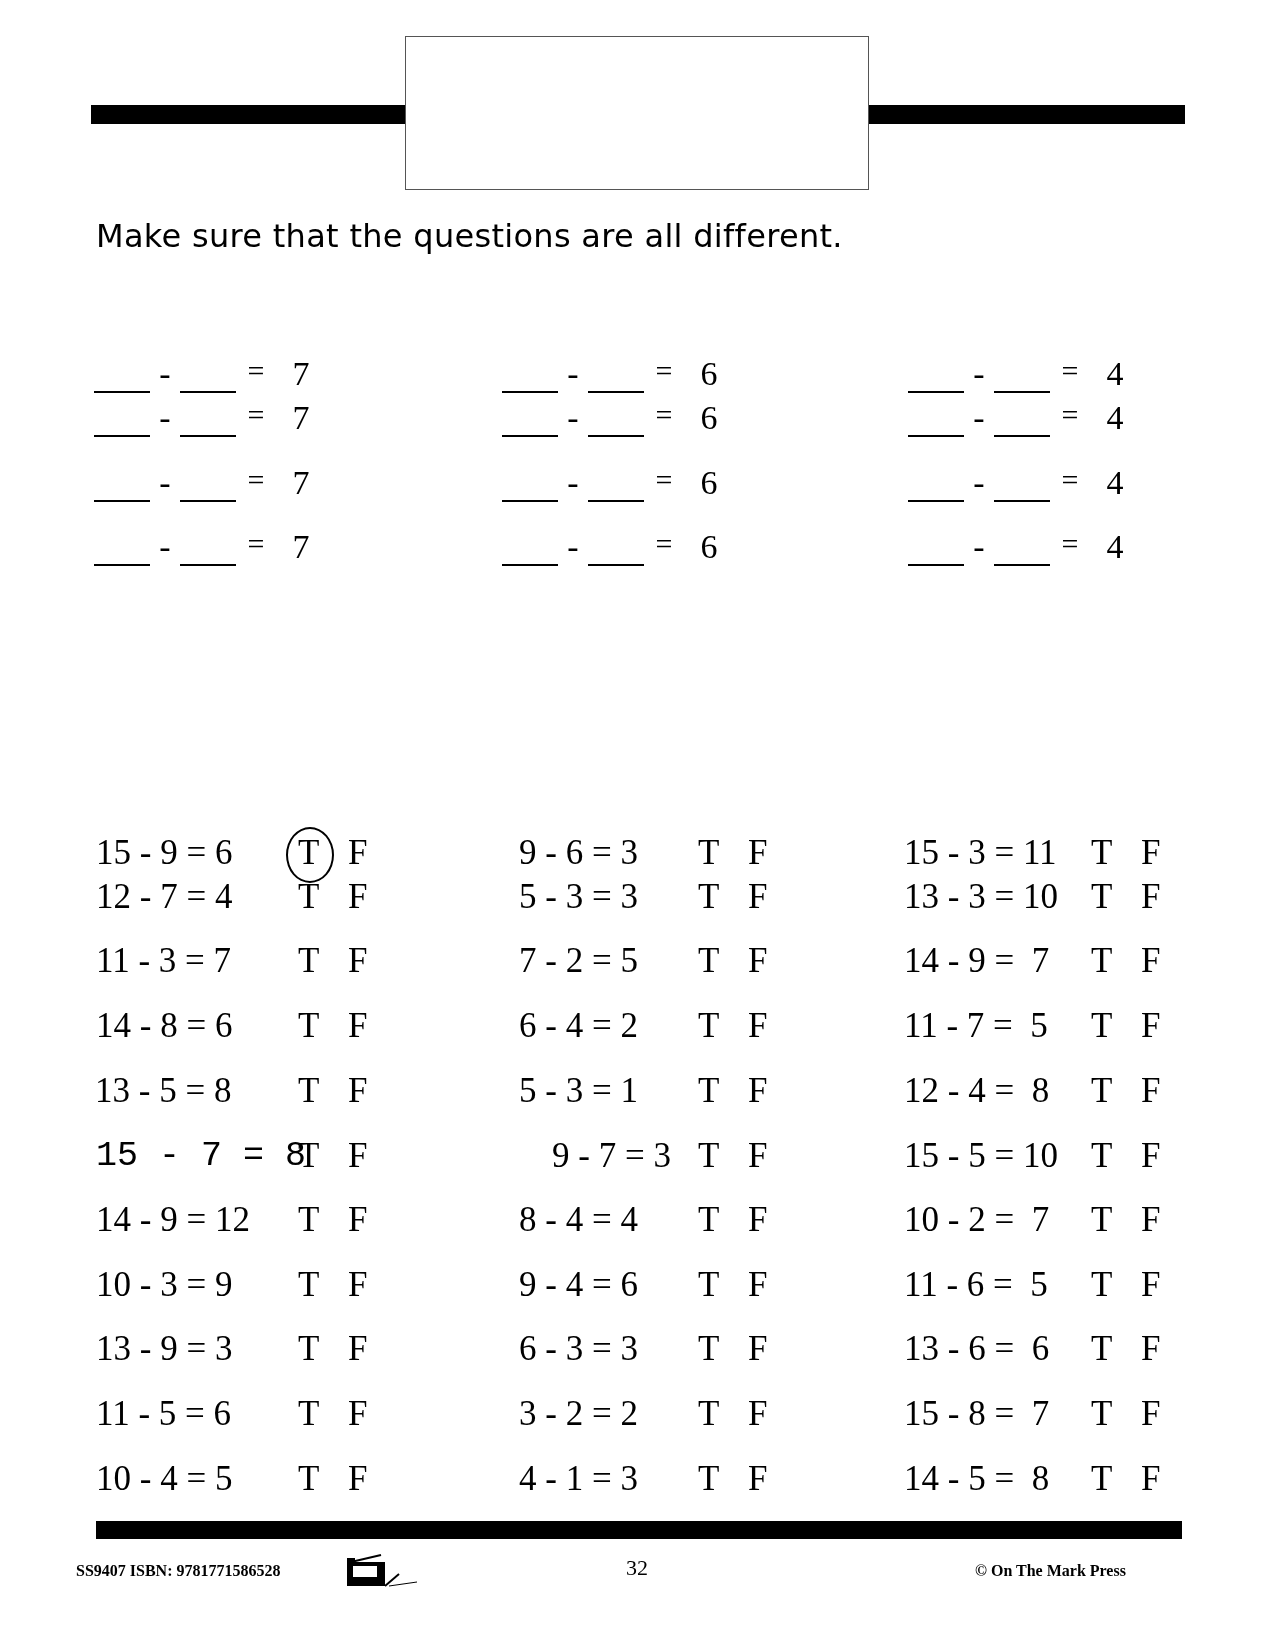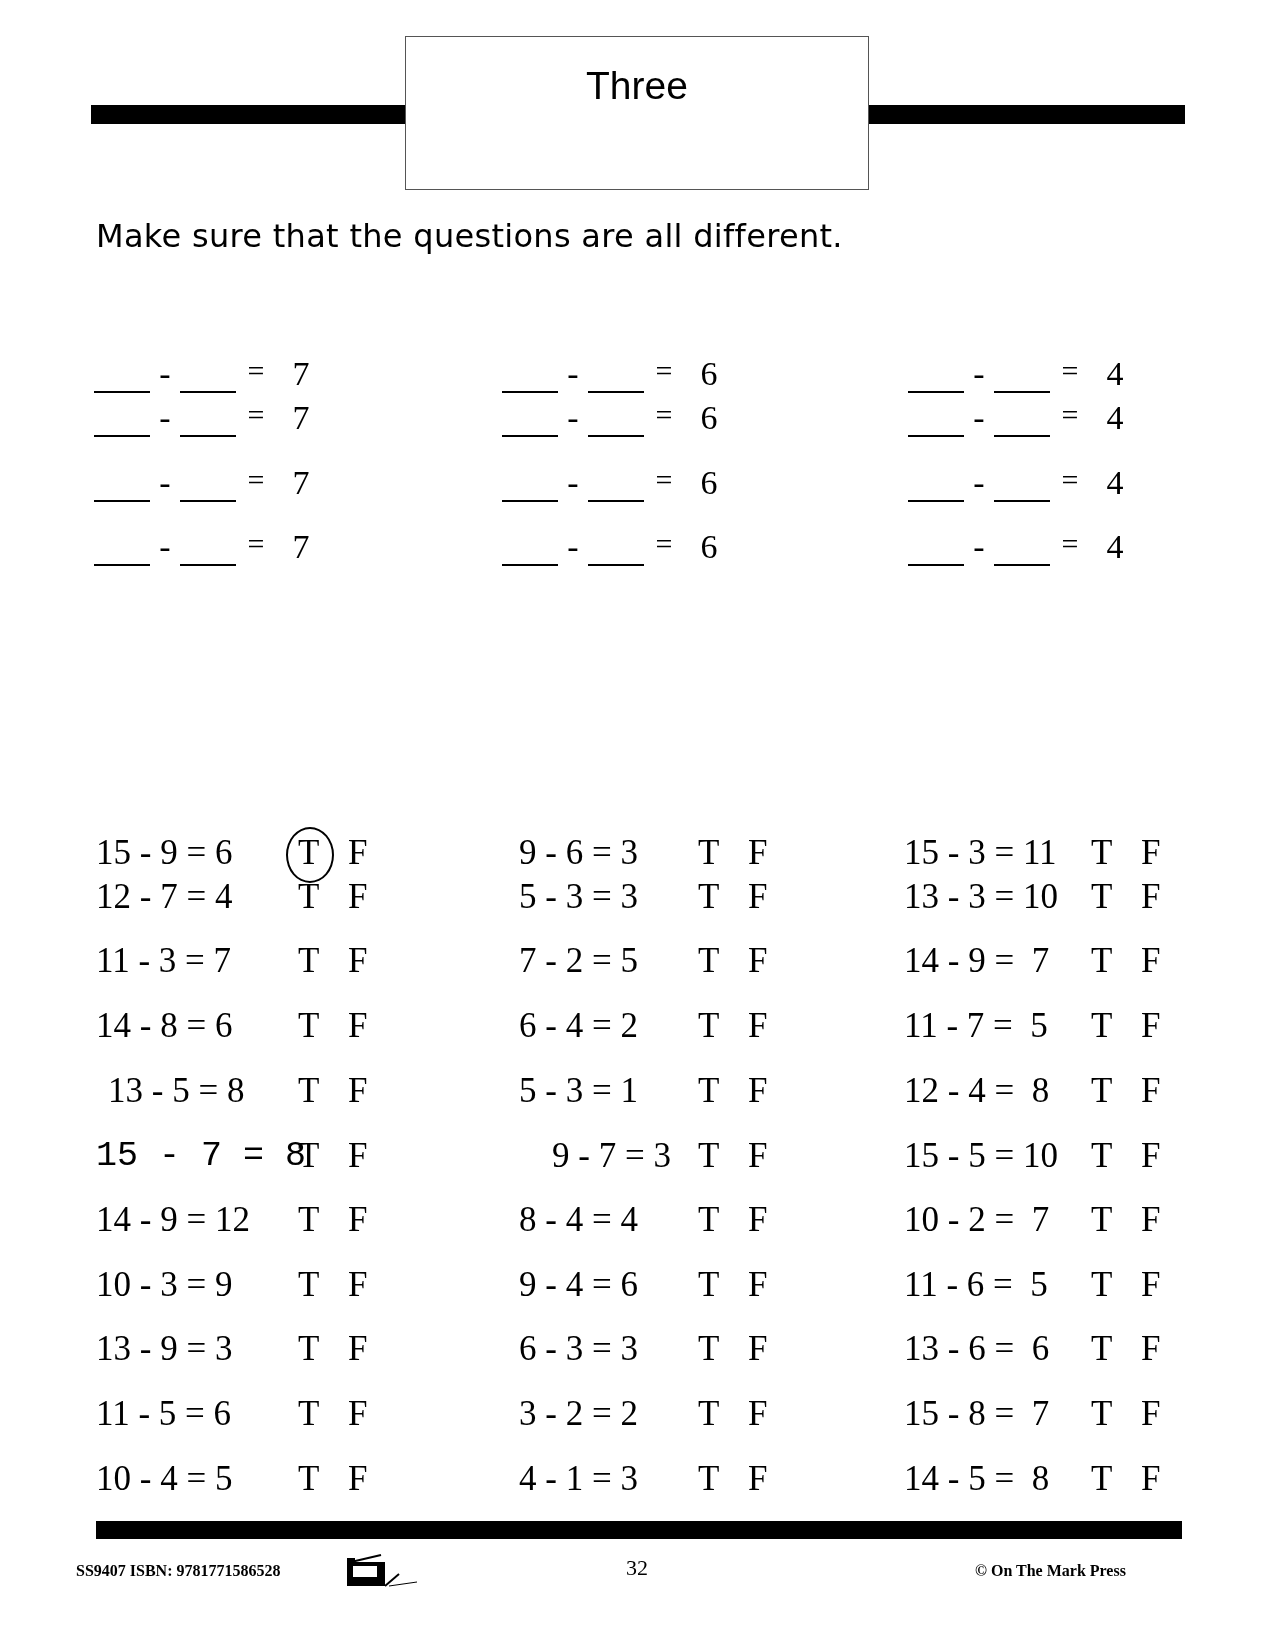--- a/index.html
+++ b/index.html
@@ -19,21 +19,20 @@
   .circle { position:absolute; border:2px solid #000; border-radius:50%; }
   .footer { position:absolute; font-family:"Liberation Serif", serif; font-weight:bold; font-size:16px; white-space:nowrap; }
   .pageno { position:absolute; font-family:"Liberation Serif", serif; font-size:22px; }
 </style>
 </head>
 <body>
 
 <div class="bar" style="left:91px; top:105px; width:320px; height:19px;"></div>
 <div class="bar" style="left:866px; top:105px; width:319px; height:19px;"></div>
 <div class="title-box">
-  <div>Three</div>
 </div>
 
 <div class="instr" style="top:210px;">
   <div class="line">Make sure that the questions are all different.</div>
 </div>
 
 <div id="blanks">
     <div class="eq" style="left: 94px; top: 355px;"><span class="blank"></span><span class="minus">-</span><span class="blank"></span><span class="eqs" style="position:relative; top:-4px;">=</span><span class="ans">7</span></div>
     <div class="eq" style="left: 94px; top: 399px;"><span class="blank"></span><span class="minus">-</span><span class="blank"></span><span class="eqs" style="position:relative; top:-4px;">=</span><span class="ans">7</span></div>
     <div class="eq" style="left: 94px; top: 464px;"><span class="blank"></span><span class="minus">-</span><span class="blank"></span><span class="eqs" style="position:relative; top:-4px;">=</span><span class="ans">7</span></div>
@@ -58,21 +57,21 @@
     <div class="circle" style="left: 286px; top: 827px; width: 44px; height: 52px;"></div>
     <div class="tf" style="left: 96px; top: 877px; white-space: pre;">12 - 7 = 4</div>
     <div class="tf" style="left: 298px; top: 877px;">T</div>
     <div class="tf" style="left: 348px; top: 877px;">F</div>
     <div class="tf" style="left: 96px; top: 941px; white-space: pre;">11 - 3 = 7</div>
     <div class="tf" style="left: 298px; top: 941px;">T</div>
     <div class="tf" style="left: 348px; top: 941px;">F</div>
     <div class="tf" style="left: 96px; top: 1006px; white-space: pre;">14 - 8 = 6</div>
     <div class="tf" style="left: 298px; top: 1006px;">T</div>
     <div class="tf" style="left: 348px; top: 1006px;">F</div>
-    <div class="tf" style="left: 108px; top: 1071px; white-space: pre; font-family: Liberation Serif, serif;">13 - 5 = 8</div>
+    <div class="tf" style="left: 95px; top: 1071px; white-space: pre; font-family: Liberation Serif, serif;">13 - 5 = 8</div>
     <div class="tf" style="left: 298px; top: 1071px;">T</div>
     <div class="tf" style="left: 348px; top: 1071px;">F</div>
     <div class="tf" style="left: 96px; top: 1136px; white-space: pre; font-family: Liberation Mono, monospace;">15 - 7 = 8</div>
     <div class="tf" style="left: 298px; top: 1136px;">T</div>
     <div class="tf" style="left: 348px; top: 1136px;">F</div>
     <div class="tf" style="left: 96px; top: 1200px; white-space: pre;">14 - 9 = 12</div>
     <div class="tf" style="left: 298px; top: 1200px;">T</div>
     <div class="tf" style="left: 348px; top: 1200px;">F</div>
     <div class="tf" style="left: 96px; top: 1265px; white-space: pre;">10 - 3 = 9</div>
     <div class="tf" style="left: 298px; top: 1265px;">T</div>

